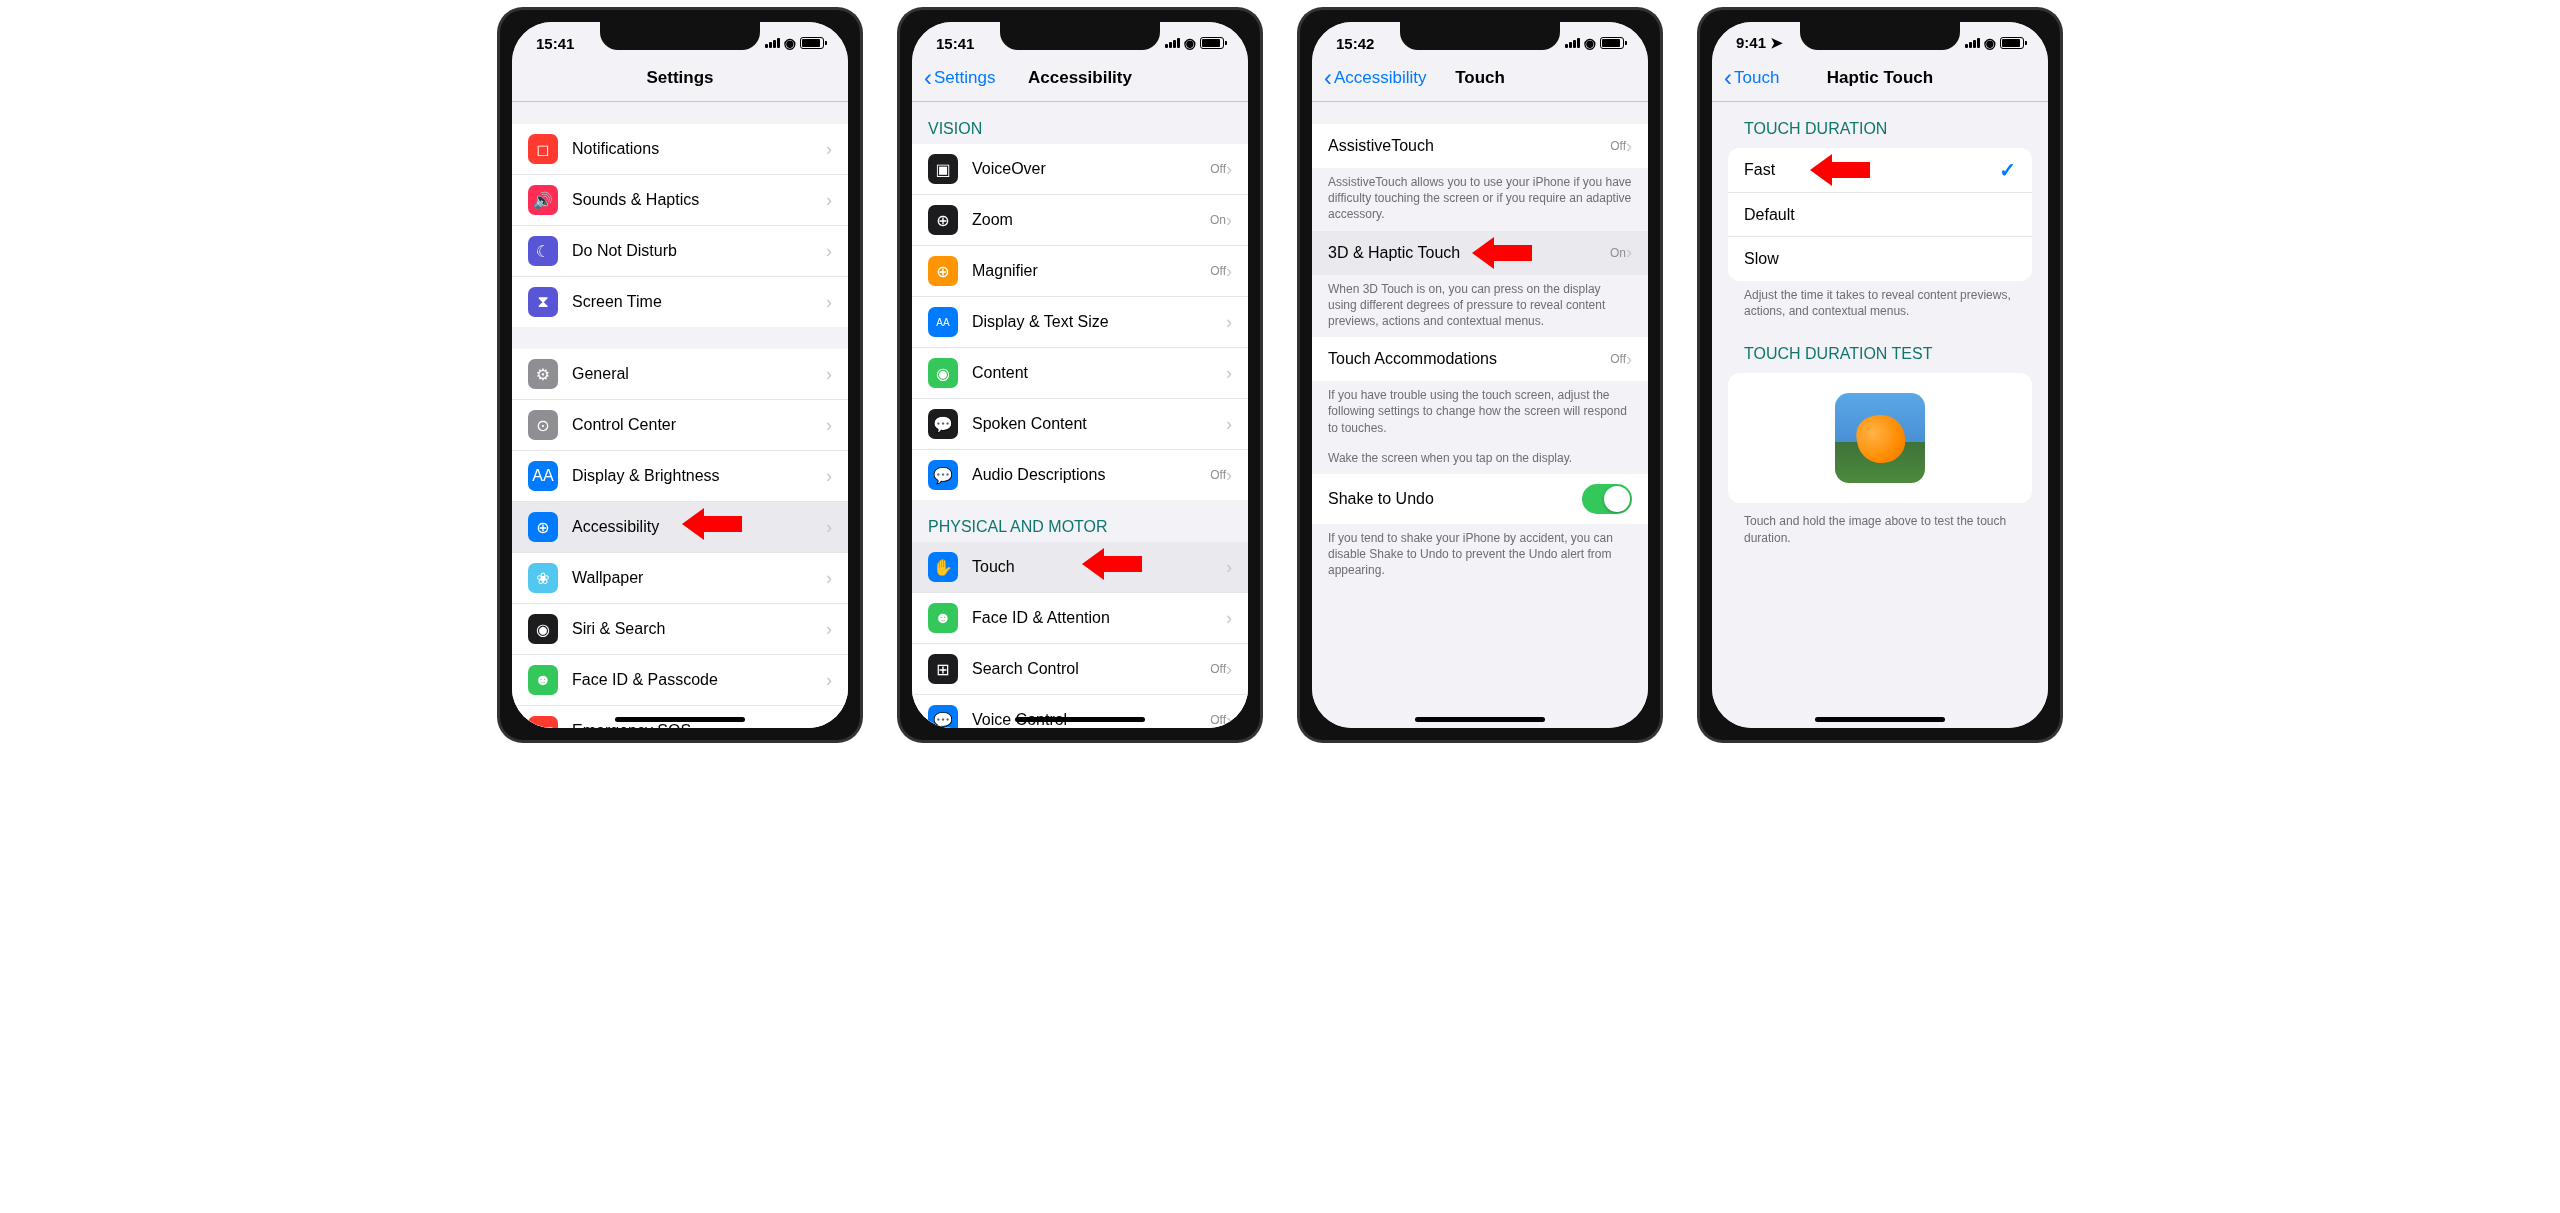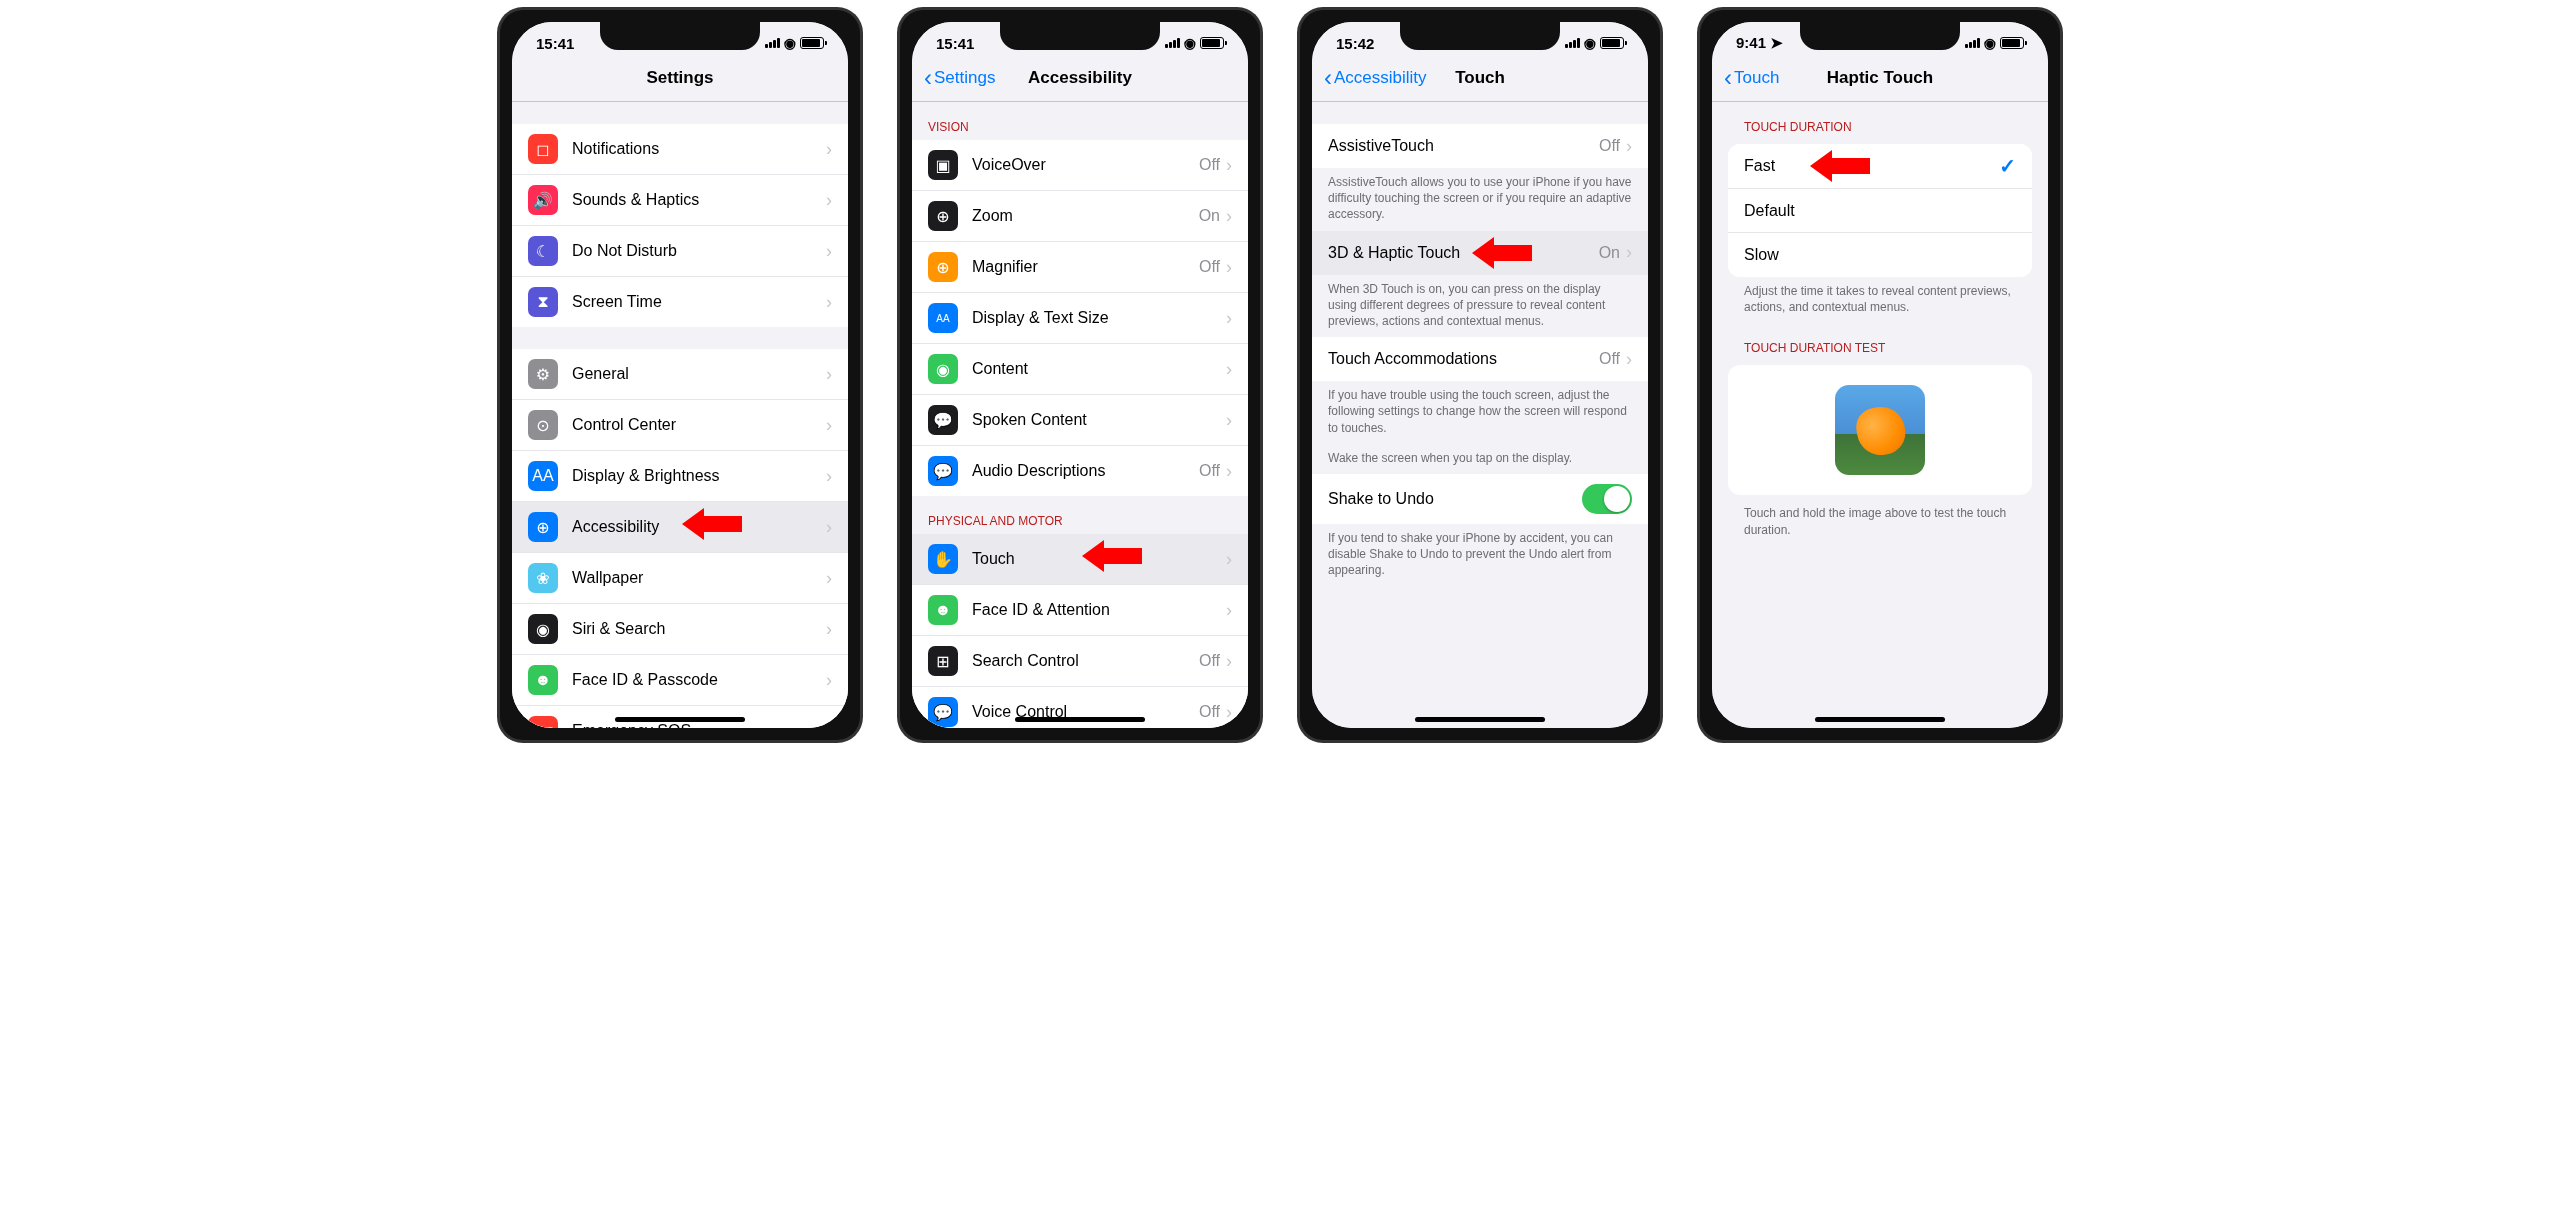--- a/index.html
+++ b/index.html
@@ -72,22 +72,22 @@
   text-align: center;
   font-weight: 600;
   font-size: 17px;
 }
 .content {
   flex: 1;
   overflow-y: hidden;
   background: #f2f2f7;
 }
 .section-header {
-  font-size: 12px;
-  color: #b91c1c;
+  font-size: 16px;
+  color: #0f766e;
   padding: 18px 16px 6px;
   text-transform: uppercase;
 }
 .section-footer {
   font-size: 12px;
   color: #6d6d72;
   padding: 6px 16px 8px;
   line-height: 1.35;
 }
 .row {
@@ -108,21 +108,21 @@
   border-radius: 7px;
   margin-right: 14px;
   display: flex;
   align-items: center;
   justify-content: center;
   color: #fff;
   font-size: 16px;
   flex-shrink: 0;
 }
 .row-label { flex: 1; color: #000; }
-.row-value { color: #8e8e93; margin-right: 6px; font-size: 16px; }
+.row-value { color: #8e8e93; font-size: 12px; }
 .chevron { color: #c7c7cc; font-size: 18px; }
 .checkmark { color: #007aff; font-size: 20px; font-weight: bold; }
 .toggle {
   width: 50px;
   height: 30px;
   border-radius: 15px;
   background: #34c759;
   position: relative;
 }
 .toggle::after {

